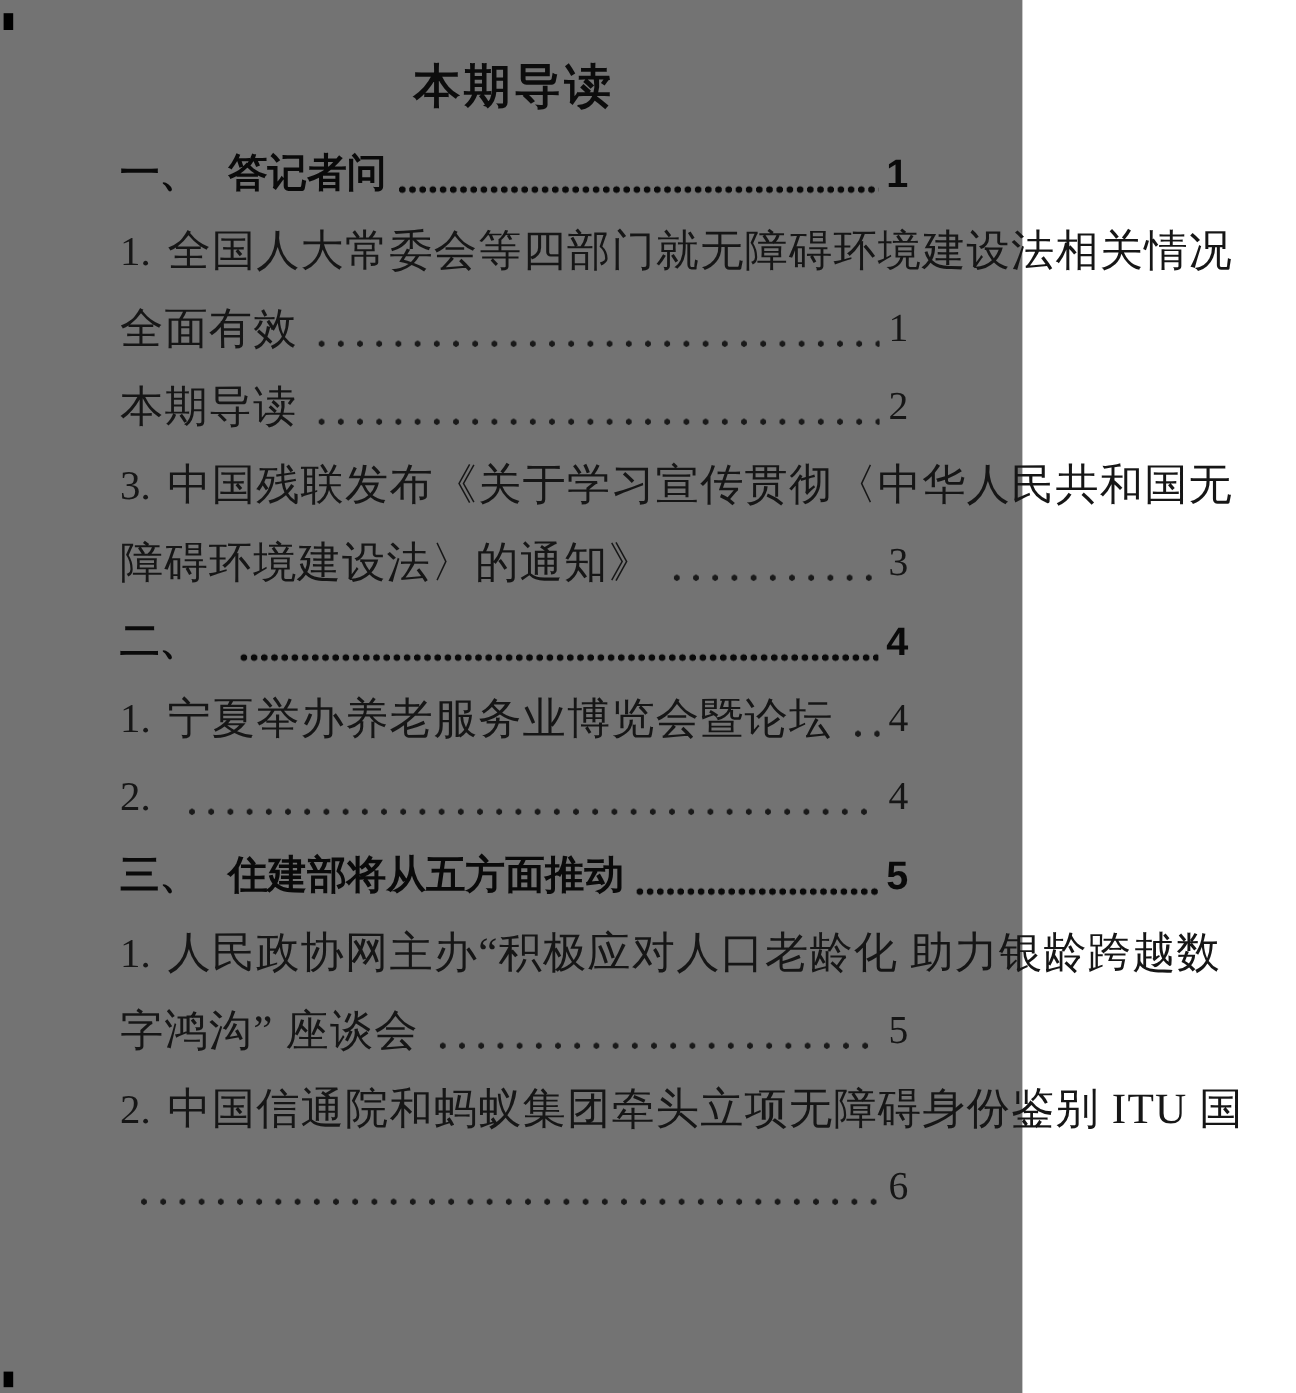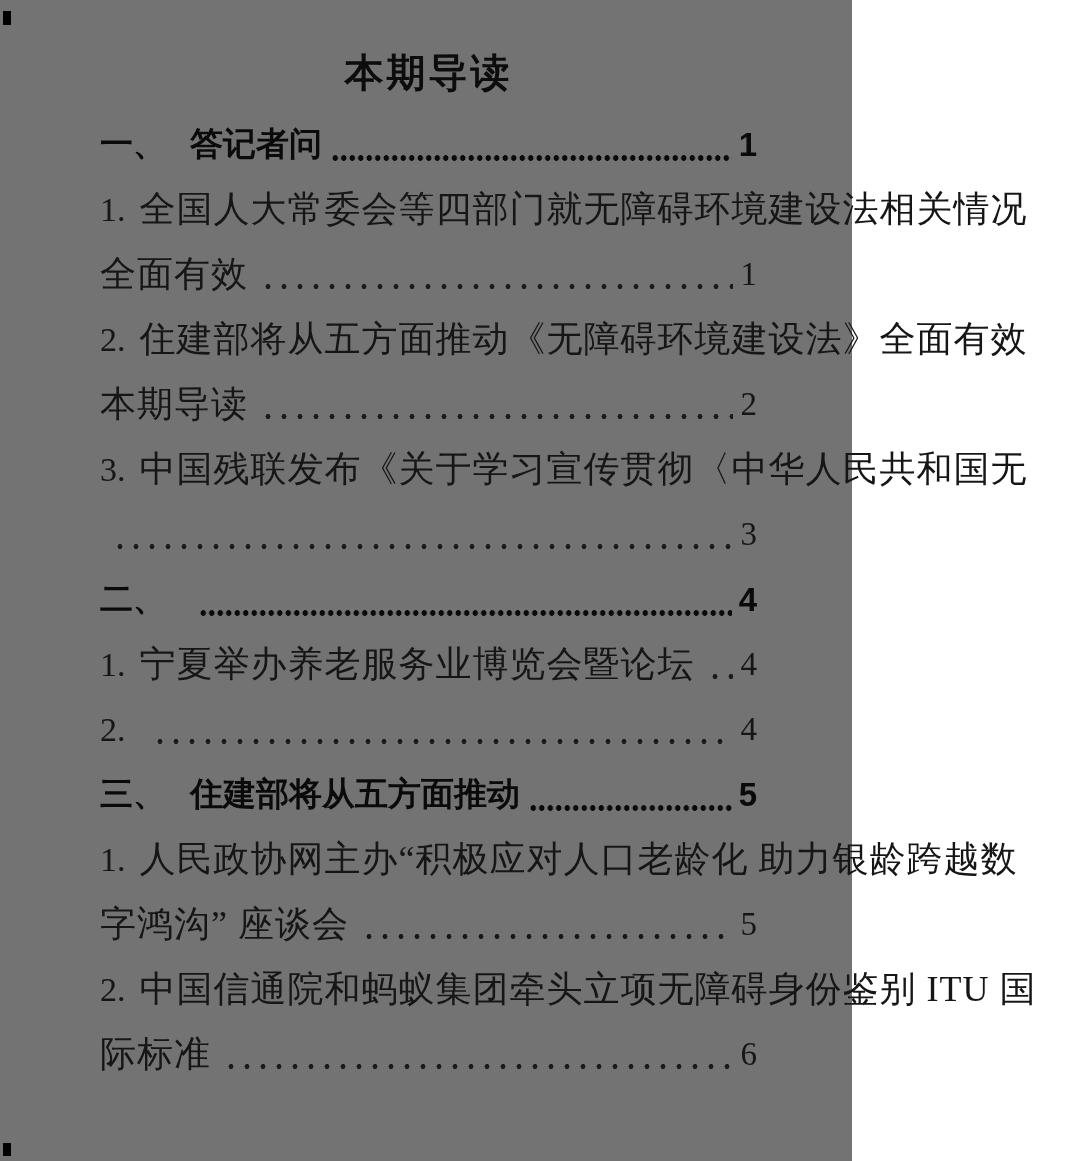--- a/index.html
+++ b/index.html
@@ -110,29 +110,29 @@
       <span class="sec-page">1</span>
     </div>
 
     <div class="row justify"><span class="item-num">1.</span><span class="item-text">全国人大常委会等四部门就无障碍环境建设法相关情况</span></div>
     <div class="row flexrow">
       <span class="item-text">全面有效</span>
       <span class="leader item-leader"></span>
       <span class="item-page">1</span>
     </div>
 
-    <div class="row justify"><span class="item-num">2.</span><span class="item-text">住建部将从五方面推动《无障碍环境建设法》全面有效</span></div>
     <div class="row flexrow">
       <span class="item-text">本期导读</span>
       <span class="leader item-leader"></span>
       <span class="item-page">2</span>
     </div>
 
     <div class="row justify"><span class="item-num">3.</span><span class="item-text">中国残联发布《关于学习宣传贯彻〈中华人民共和国无</span></div>
     <div class="row flexrow">
+      <span class="item-text">障碍环境建设法〉的通知》</span>
       <span class="leader item-leader"></span>
       <span class="item-page">3</span>
     </div>
 
     <div class="row flexrow">
       <span class="sec-num">二、</span>
       <span class="leader sec-leader"></span>
       <span class="sec-page">4</span>
     </div>
 
@@ -158,19 +158,18 @@
 
     <div class="row justify"><span class="item-num">1.</span><span class="item-text">人民政协网主办“积极应对人口老龄化 助力银龄跨越数</span></div>
     <div class="row flexrow">
       <span class="item-text">字鸿沟” 座谈会</span>
       <span class="leader item-leader"></span>
       <span class="item-page">5</span>
     </div>
 
     <div class="row justify"><span class="item-num">2.</span><span class="item-text">中国信通院和蚂蚁集团牵头立项无障碍身份鉴别 ITU 国</span></div>
     <div class="row flexrow">
-      <span class="item-text">际标准</span>
       <span class="leader item-leader"></span>
       <span class="item-page">6</span>
     </div>
 
   </div>
 </div>
 
 </body></html>

